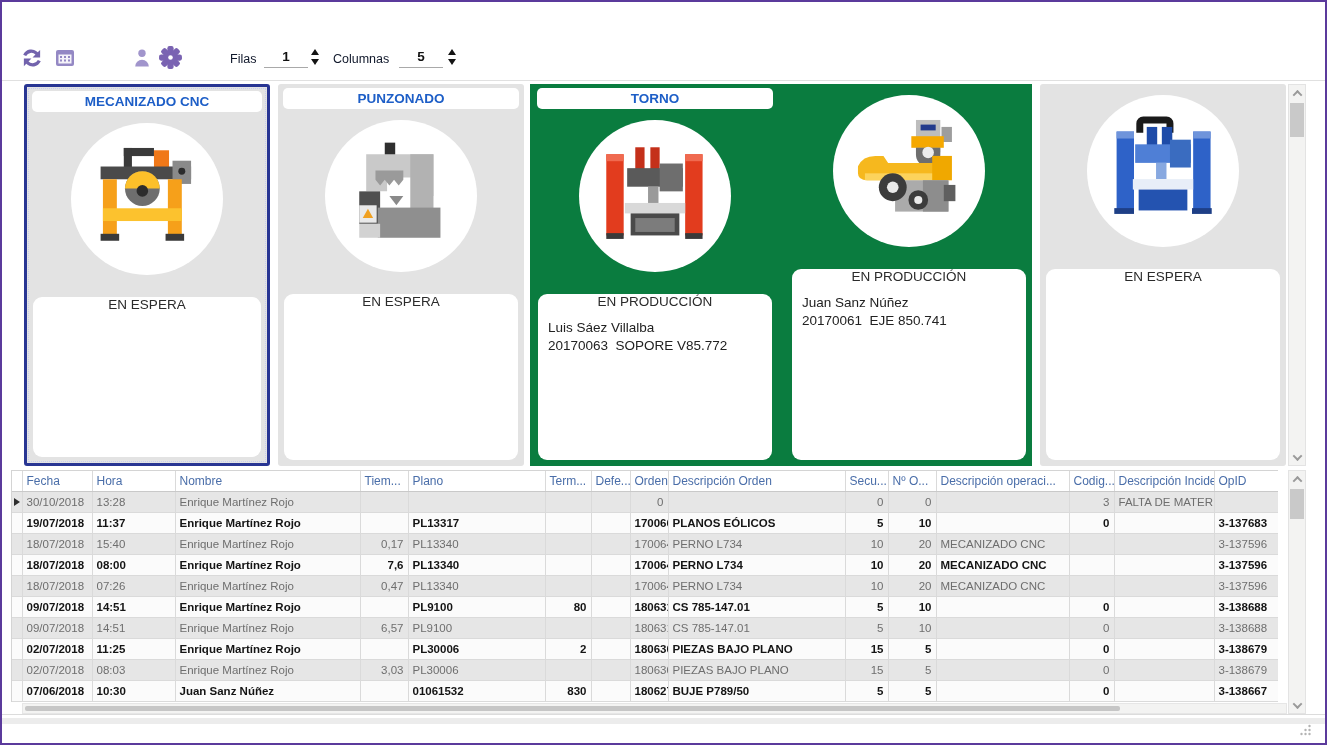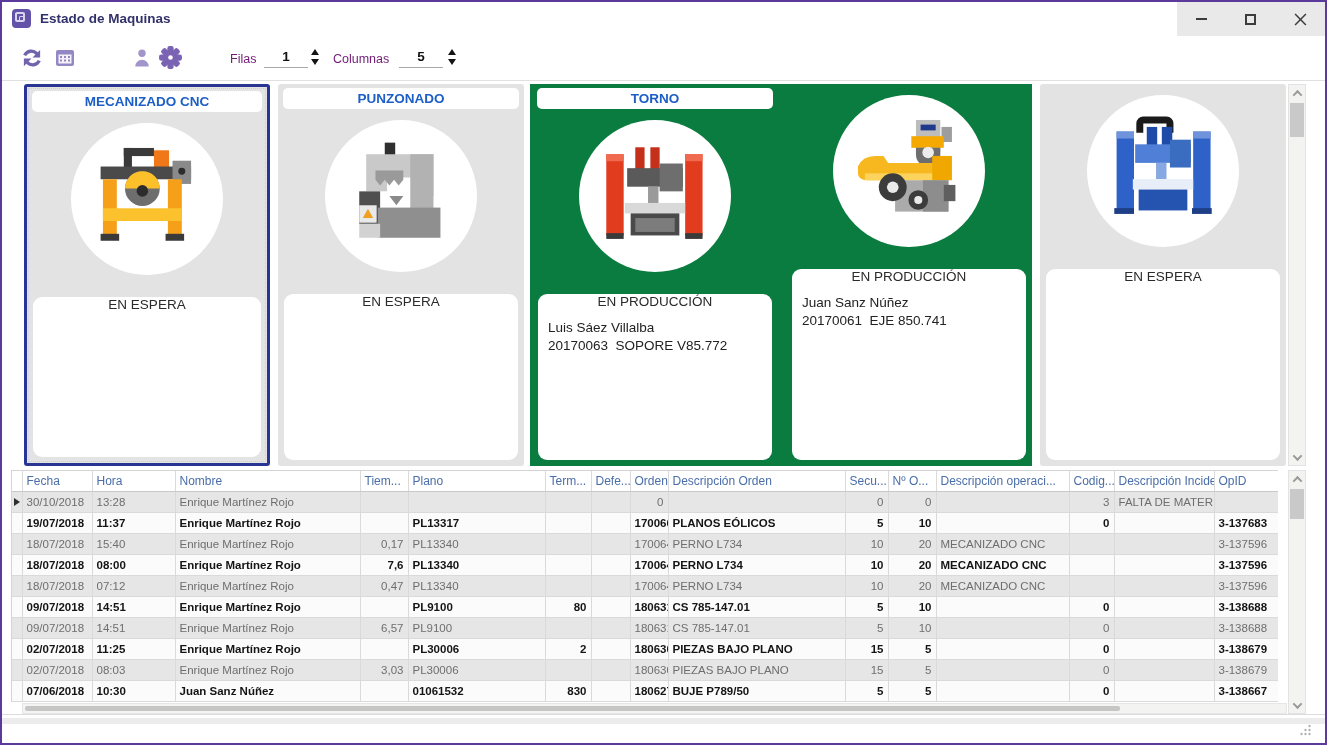--- a/index.html
+++ b/index.html
@@ -16,21 +16,21 @@
   .app-icon .inner2{position:absolute;left:7px;top:7px;width:5px;height:5px;border:1.5px solid #d9d5ef;border-radius:1px;}
   .win-title{position:absolute;left:38px;top:9px;font-size:13.5px;font-weight:bold;color:#31316b;}
   .win-controls{position:absolute;right:0;top:0;width:148px;height:34px;background:#e9e9e9;display:flex;}
   .win-btn{flex:1;display:flex;align-items:center;justify-content:center;cursor:default;}
   .min-glyph{width:11px;height:2px;background:#3c3c3c;}
   .max-glyph{width:11px;height:11px;border:2px solid #3c3c3c;}
   
   .toolbar{position:absolute;top:34px;left:0;right:0;height:44px;background:#fff;}
   .tb-btn{position:absolute;top:8px;width:27px;height:27px;display:flex;align-items:center;justify-content:center;}
   .tb-refresh{left:16px;} .tb-grid{left:49px;} .tb-user{left:126px;} .tb-gear{left:155px;}
-  .spin-label{position:absolute;top:16px;font-size:12.5px;color:#701a75;}
+  .spin-label{position:absolute;top:16px;font-size:12.5px;color:#0f172a;}
   .filas-label{left:228px;} .columnas-label{left:331px;}
   .spin-value{position:absolute;top:13px;width:44px;height:19px;text-align:center;font-size:13.5px;font-weight:bold;color:#111;border-bottom:1px solid #a9a9a9;}
   .filas-value{left:262px;} .columnas-value{left:397px;}
   .spin-btns{position:absolute;top:13px;display:flex;flex-direction:column;gap:4px;align-items:center;}
   .filas-spin{left:309px;} .columnas-spin{left:446px;}
   .spin-up{width:0;height:0;border-left:4.5px solid transparent;border-right:4.5px solid transparent;border-bottom:6px solid #141414;}
   .spin-down{width:0;height:0;border-left:4.5px solid transparent;border-right:4.5px solid transparent;border-top:6px solid #141414;}
   .panel-top-line{position:absolute;top:78px;left:0;right:0;height:1px;background:#e0e0e0;}
   
   .green-backdrop{position:absolute;top:82px;left:528px;width:502px;height:382px;background:var(--green,#0a7c3f);}
@@ -76,40 +76,20 @@
   
   .panel-bottom-line{position:absolute;top:712px;left:0;right:0;height:1px;background:#dcdcdc;}
   .bottom-strip{position:absolute;top:716px;left:0;right:0;height:6px;background:#ececec;}
   .resize-grip{position:absolute;right:13px;bottom:6px;width:14px;height:14px;}
 </style>
 </head>
 <body>
 
 <div class="window">
 
-  <div class="titlebar">
-    <div class="app-icon">
-      <div class="inner"></div>
-      <div class="inner2"></div>
-    </div>
-    <div class="win-title">Estado de Maquinas</div>
-    <div class="win-controls">
-      <div class="win-btn">
-          <div class="min-glyph"></div>
-        </div>
-      <div class="win-btn">
-          <div class="max-glyph"></div>
-        </div>
-      <div class="win-btn">
-        <svg width="13" height="13" viewBox="0 0 12 12">
-            <path d="M1 1 L11 11 M11 1 L1 11" stroke="#3c3c3c" stroke-width="1.4"></path>
-          </svg>
-      </div>
-    </div>
-  </div>
 
   <div class="toolbar">
     <div class="tb-btn tb-refresh">
       <svg width="26" height="26" viewBox="0 0 24 24">
         <path d="M19.5 4.5 v7 h-7 l2.7-2.7 a5.4 5.4 0 0 0 -8.6 1.4 l-2.7-1.3 a8.3 8.3 0 0 1 13.4 -2.3 z" fill="#7263ad"></path>
         <path d="M4.5 19.5 v-7 h7 l-2.7 2.7 a5.4 5.4 0 0 0 8.6 -1.4 l2.7 1.3 a8.3 8.3 0 0 1 -13.4 2.3 z" fill="#7263ad"></path>
       </svg>
     </div>
     <div class="tb-btn tb-grid">
       <svg width="24" height="24" viewBox="0 0 24 24">
@@ -404,21 +384,21 @@
             <td class="r">10</td>
             <td class="r">20</td>
             <td>MECANIZADO CNC</td>
             <td class="r"></td>
             <td></td>
             <td>3-137596</td>
           </tr>
           <tr class="odd">
             <td class="ind"></td>
             <td>18/07/2018</td>
-            <td>07:12</td>
+            <td>07:26</td>
             <td>Enrique Martínez Rojo</td>
             <td class="r">0,47</td>
             <td>PL13340</td>
             <td class="r"></td>
             <td></td>
             <td class="r">170064</td>
             <td>PERNO L734</td>
             <td class="r">10</td>
             <td class="r">20</td>
             <td>MECANIZADO CNC</td>

